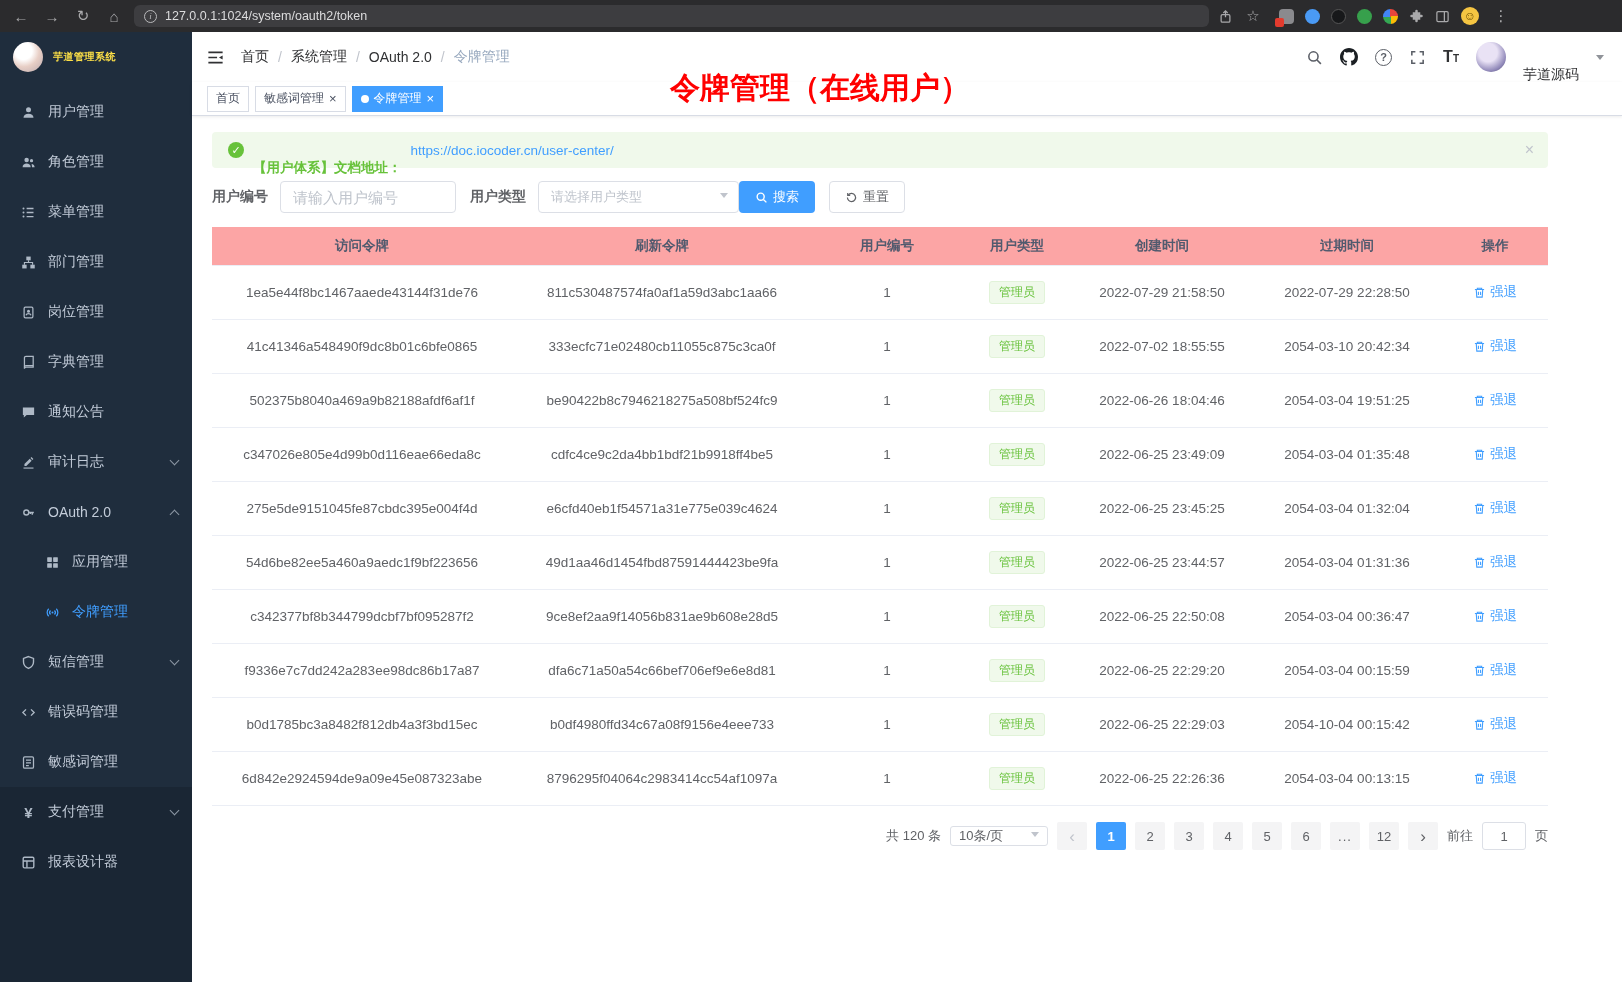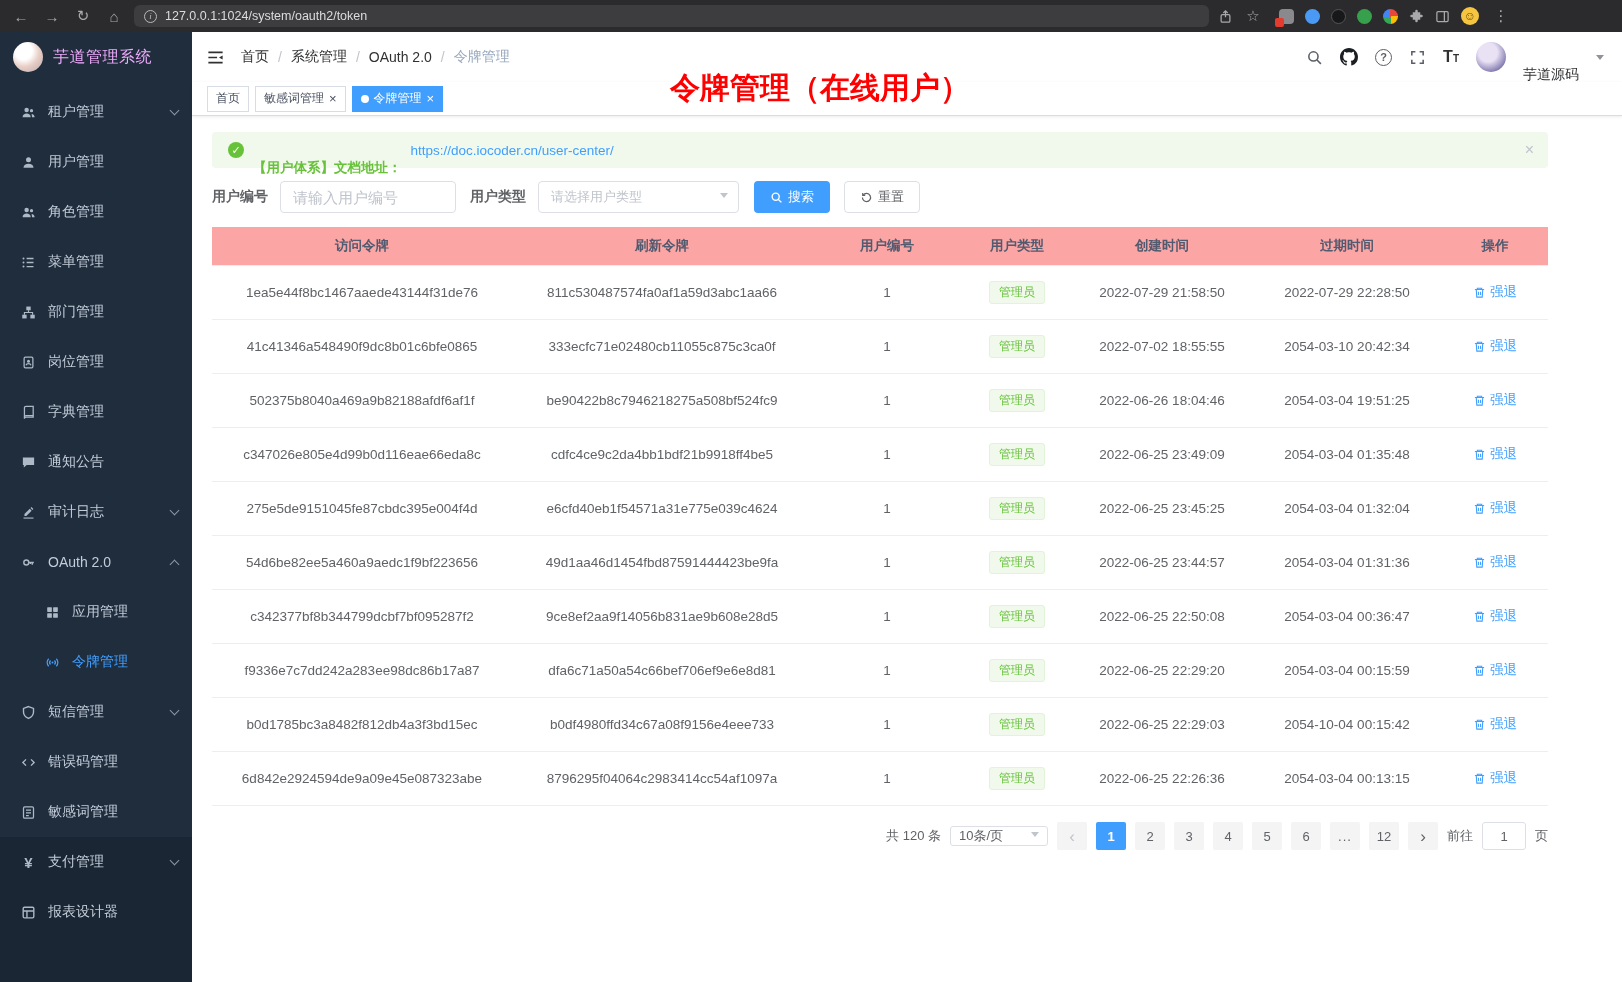--- a/index.html
+++ b/index.html
@@ -31,21 +31,21 @@
   .svg-ic { display: inline-flex; align-items: center; justify-content: center; cursor: pointer; }
 
   
   .app { display: flex; height: 950px; }
 
   
   .sidebar { width: 192px; background: #1f2d3d; display: flex; flex-direction: column; flex: 0 0 192px; }
   .logo-row { height: 50px; display: flex; align-items: center; gap: 10px; padding: 0 13px; }
   .logo-avatar { width: 30px; height: 30px; border-radius: 50%;
     background: radial-gradient(circle at 35% 30%, #ffffff 0 30%, #e8cfc6 55%, #b9a8ad 100%); }
-  .logo-title { color: #f0abfc; font-size: 16px; font-weight: 400; letter-spacing: .5px; }
+  .logo-title { color: #fde047; font-size: 10px; font-weight: 700; letter-spacing: .5px; }
   .menu { flex: 1; display: flex; flex-direction: column; padding-top: 5px; }
   .menu-item { height: 50px; display: flex; align-items: center; padding: 0 14px 0 20px;
     color: #c3ccd9; font-size: 14px; cursor: pointer; flex: 0 0 50px; }
   .menu-item .mi-icon { width: 17px; display: inline-flex; justify-content: center; margin-right: 11px;
     color: #aeb9c6; }
   .menu-item .mi-label { flex: 1; white-space: nowrap; }
   .menu-item.child { padding-left: 44px; }
   .menu-item.active { color: #409eff; }
   .menu-item.active .mi-icon { color: #409eff; }
   .chev { width: 7px; height: 7px; border-right: 1.6px solid #8d98a5; border-bottom: 1.6px solid #8d98a5; }
@@ -102,21 +102,21 @@
     padding: 0 12px; font-size: 15px; color: #606266; outline: none;
     font-family: "Liberation Sans", "DejaVu Sans", sans-serif; }
   .f-input::placeholder { color: #bfc4cc; }
   .f-select { width: 201px; height: 32px; border: 1px solid #dcdfe6; border-radius: 4px;
     padding: 0 10px 0 12px; display: flex; align-items: center; justify-content: space-between;
     color: #bfc4cc; font-size: 13px; cursor: pointer; background: #fff; }
   .gap-lg { margin-left: 14px; }
   .btn { height: 32px; border-radius: 4px; font-size: 13px; display: inline-flex; align-items: center;
     gap: 5px; padding: 0 15px; cursor: pointer; border: 1px solid transparent;
     font-family: "Liberation Sans", "DejaVu Sans", sans-serif; }
-  .btn-primary { background: #409eff; color: #fff; margin-left: 15px; }
+  .btn-primary { background: #409eff; color: #fff; }
   .btn-plain { background: #fff; color: #606266; border-color: #dcdfe6; margin-left: 14px; }
 
   
   .data-table { width: 100%; border-collapse: collapse; table-layout: fixed; font-size: 13.5px;
     color: #606266; }
   .data-table th { padding: 10px 4px; font-weight: 600; color: #515a6e; background: #fca5a5;
     border-bottom: 1px solid #ebeef5; text-align: center; font-size: 13.5px; }
   .data-table td { padding: 15px 4px; text-align: center; border-bottom: 1px solid #ebeef5;
     white-space: nowrap; overflow: hidden; }
   .utag { display: inline-block; padding: 2px 9px; background: #f0f9eb; border: 1px solid #e1f3d8;
@@ -186,32 +186,20 @@
 
 <div class="app">
 
   <aside class="sidebar">
     <div class="logo-row">
       <span class="logo-avatar"></span>
       <span class="logo-title">芋道管理系统</span>
     </div>
     <nav class="menu">
 
-      <div class="menu-item">
-        <span class="mi-icon">
-            <svg viewBox="0 0 24 24" width="15" height="15" fill="currentColor">
-              <circle cx="9" cy="8" r="3.6"></circle>
-              <path d="M2.5 19.5c0-3.6 2.9-5.8 6.5-5.8s6.5 2.2 6.5 5.8z"></path>
-              <circle cx="16.8" cy="9" r="2.6"></circle>
-              <path d="M17 14.4c2.8.4 4.8 2 4.8 5.1h-4.2z"></path>
-            </svg>
-          </span>
-        <span class="mi-label">租户管理</span>
-        <span class="chev down"></span>
-      </div>
 
       <div class="menu-item">
         <span class="mi-icon">
             <svg viewBox="0 0 24 24" width="15" height="15" fill="currentColor">
               <circle cx="12" cy="7.5" r="4"></circle>
               <path d="M4 20.5c0-4.2 3.6-6.5 8-6.5s8 2.3 8 6.5z"></path>
             </svg>
           </span>
         <span class="mi-label">用户管理</span>
       </div>

